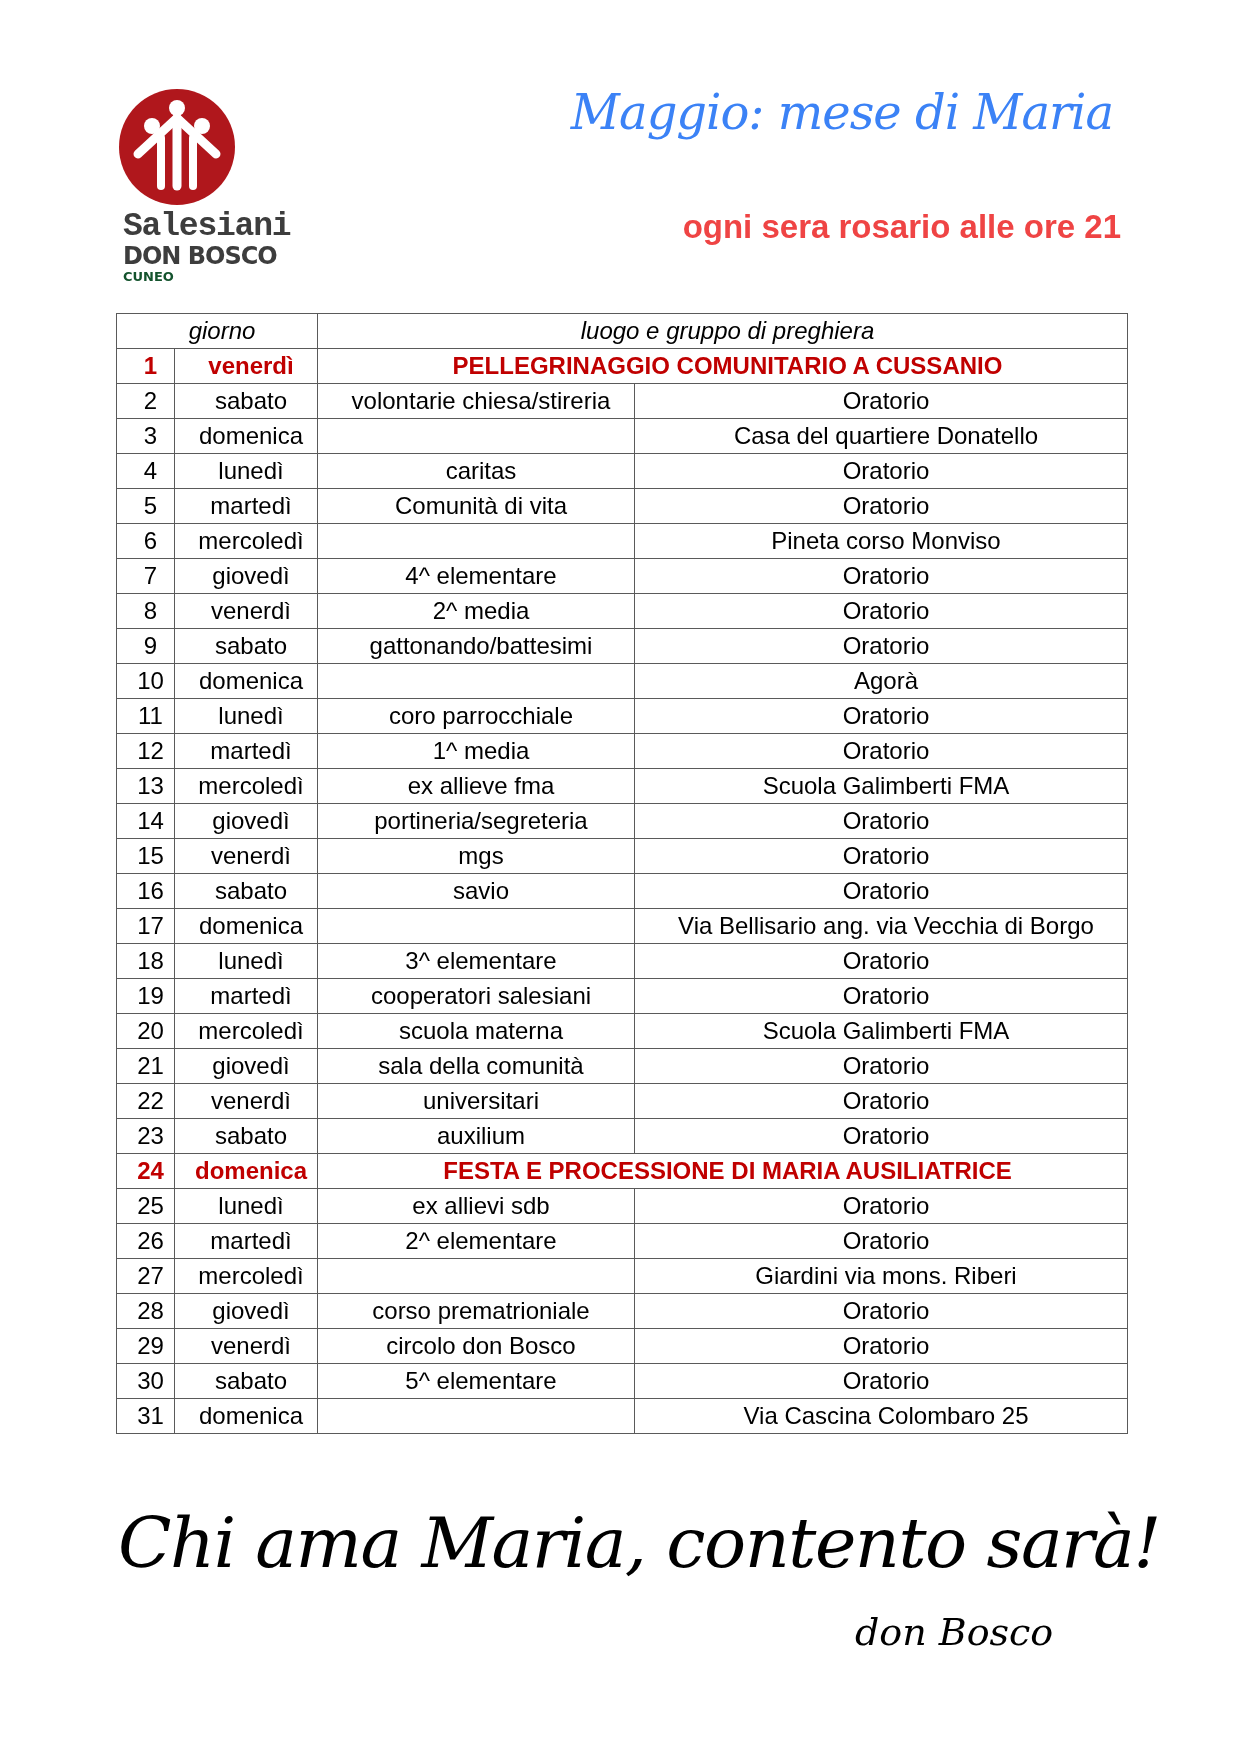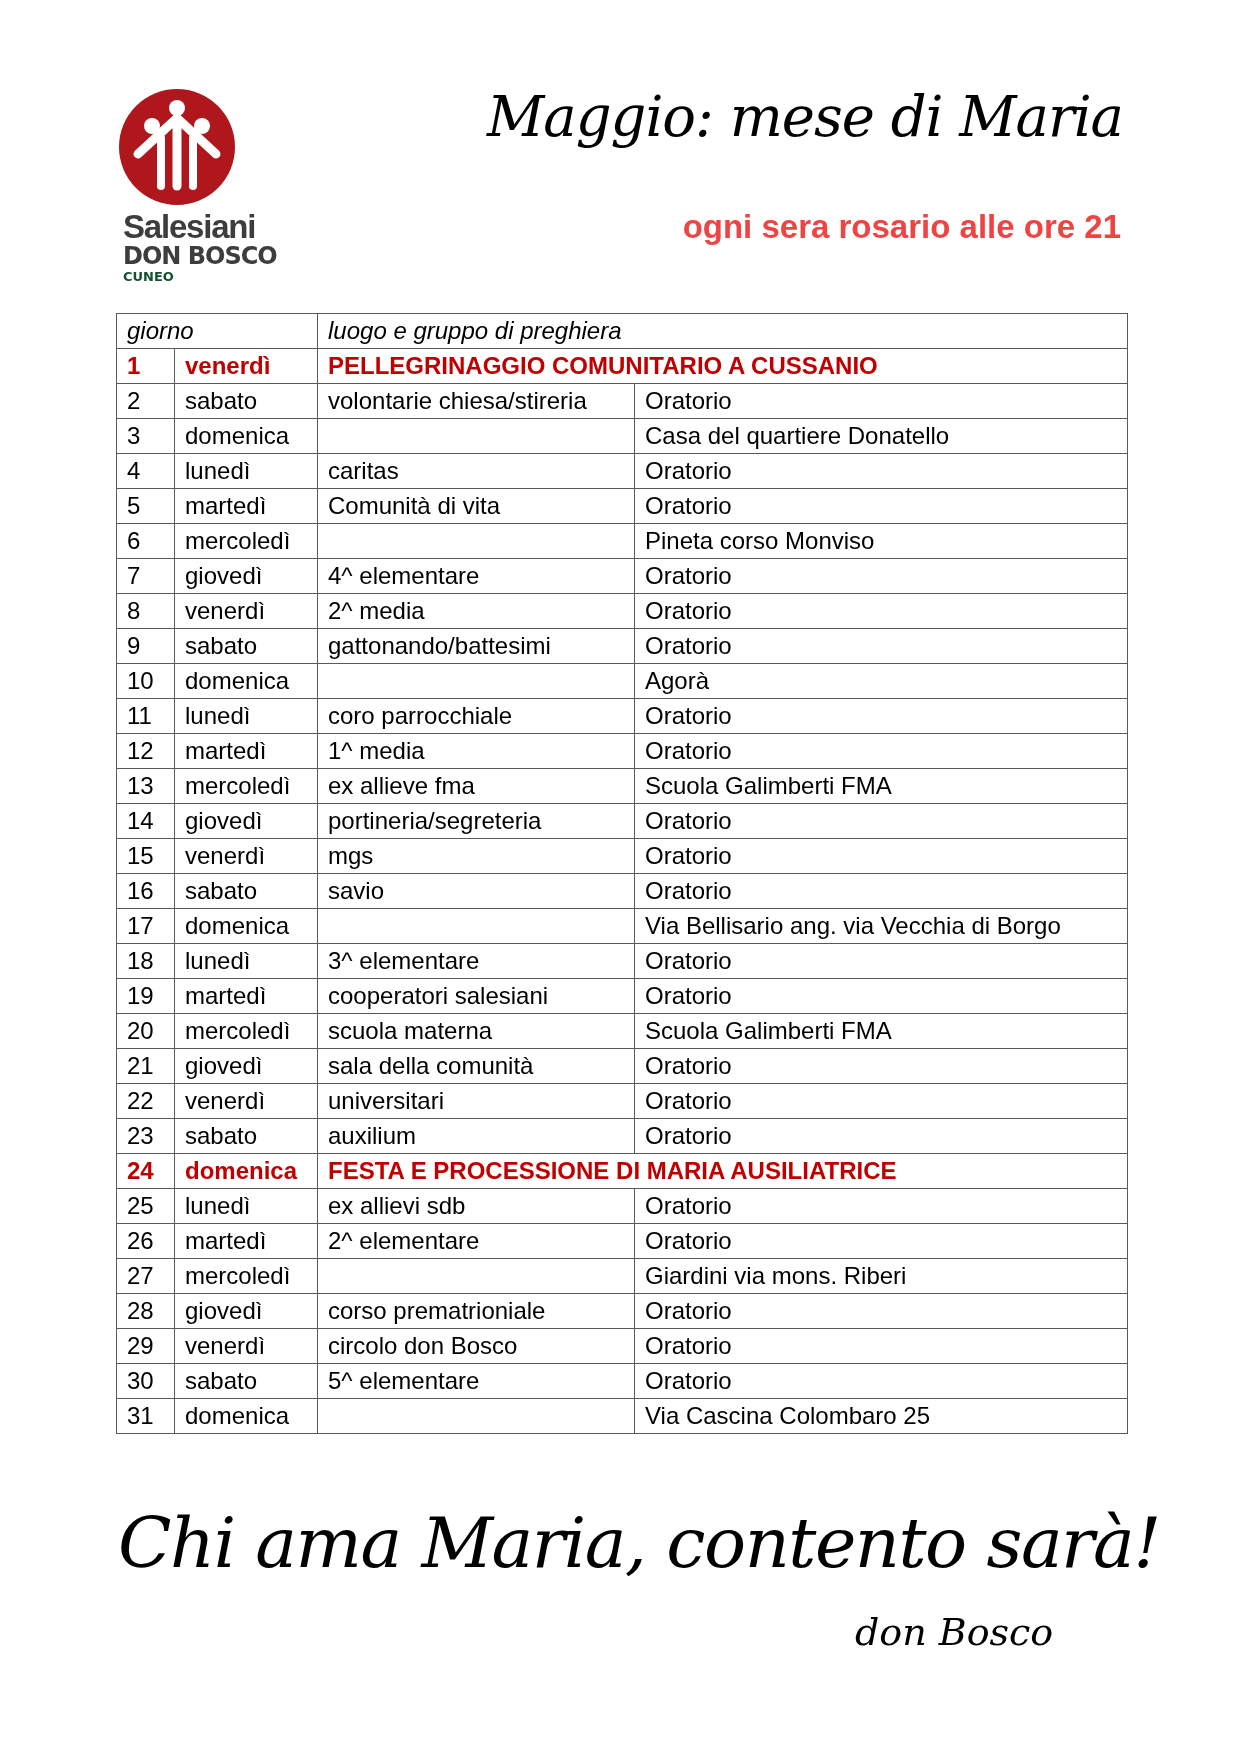--- a/index.html
+++ b/index.html
@@ -1,35 +1,35 @@
 <!DOCTYPE html>
 <html><head>
 <meta charset="utf-8">
 <style>
   html, body { margin: 0; padding: 0; background: #ffffff; }
   body { width: 1241px; height: 1755px; position: relative; overflow: hidden;
          font-family: "DejaVu Sans", sans-serif; color: #000; }
 
   .logo { position: absolute; left: 118px; top: 88px; width: 118px; height: 118px; }
   .logo-text { position: absolute; left: 123px; top: 210px; color: #3d3d3d; }
-  .logo-line1 { font-family: Liberation Sans, sans-serif; font-weight: bold; font-size: 33px; letter-spacing: -1.2px; line-height: 34px; }
+  .logo-line1 { font-family: Liberation Mono, monospace; font-weight: bold; font-size: 33px; letter-spacing: -1.2px; line-height: 34px; }
   .logo-line2 { font-family: "DejaVu Sans", sans-serif; font-weight: bold; font-size: 24px; letter-spacing: -1px; line-height: 24px; }
   .logo-line3 { font-family: "DejaVu Sans", sans-serif; font-weight: bold; font-size: 13px; color: #14532d; line-height: 18px; }
 
-  .title { position: absolute; right: 118px; top: 84px; font-family: "DejaVu Serif", serif;
-           font-style: italic; font-size: 56px; color: #000000; white-space: nowrap;
+  .title { position: absolute; right: 128px; top: 84px; font-family: "DejaVu Serif", serif;
+           font-style: italic; font-size: 48px; color: #3b82f6; white-space: nowrap;
            letter-spacing: -1px; }
 
   .subtitle { position: absolute; right: 120px; top: 206px; text-align: right;
               font-family: "Liberation Sans", sans-serif; font-weight: bold; font-size: 33px;
               line-height: 41px; color: #ef4444; }
 
   table.sched { position: absolute; left: 116px; top: 313px; width: 1012px;
                 border-collapse: collapse; font-family: "Liberation Sans", sans-serif;
-                font-size: 24px; }
+                font-size: 24px; text-align: center; }
   table.sched td { border: 1.5px solid #5a5a5a; height: 34px; padding: 0 0 0 10px;
                    white-space: nowrap; line-height: 34px; vertical-align: middle; }
   .c1 { width: 47px; }
   .c2 { width: 132px; }
   .c3 { width: 306px; margin-top: 44px; }
   .hdr td { font-style: italic; }
   .special td { color: #c00000; font-weight: bold; }
 
   .quote { position: absolute; left: 118px; top: 1502px; font-family: "DejaVu Serif", serif;
            font-style: italic; font-size: 70px; white-space: nowrap; letter-spacing: -1.5px; color: #000; }

